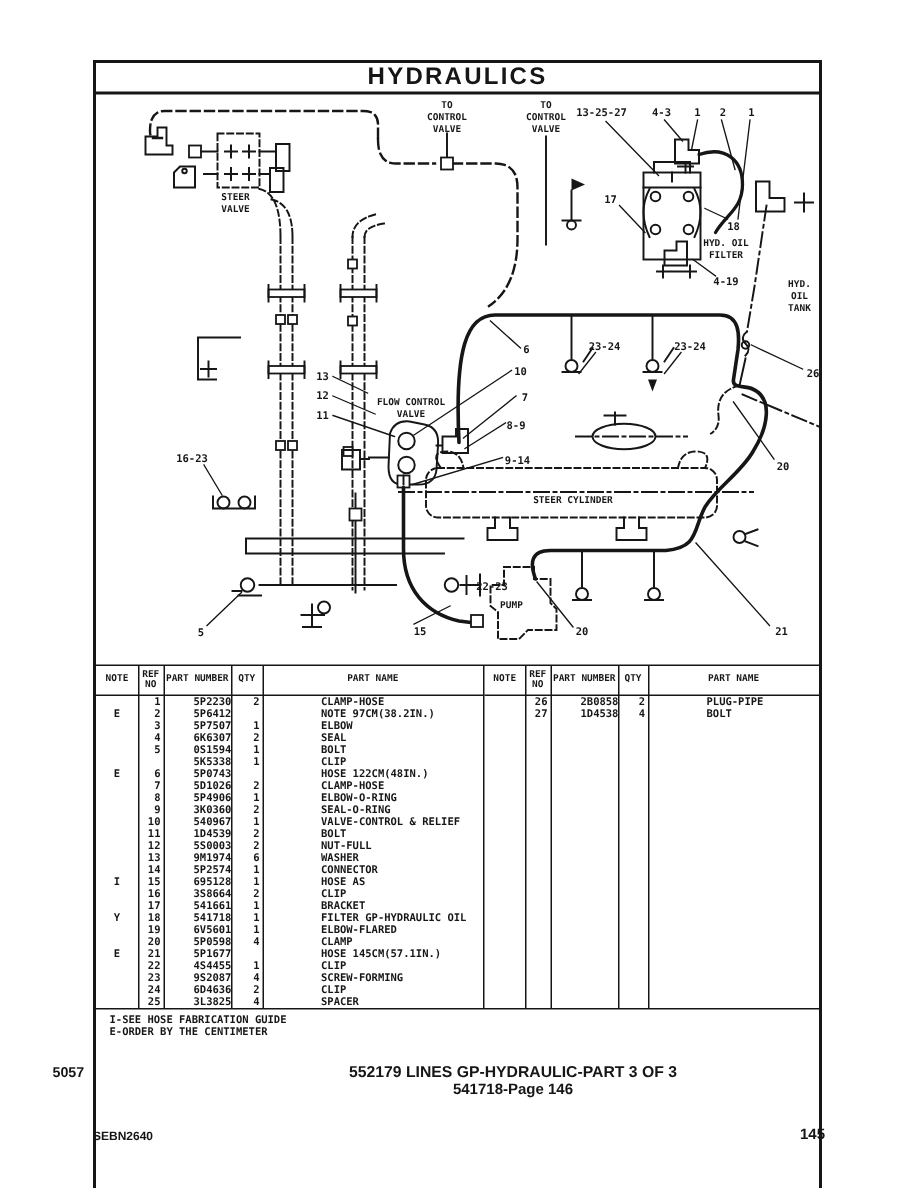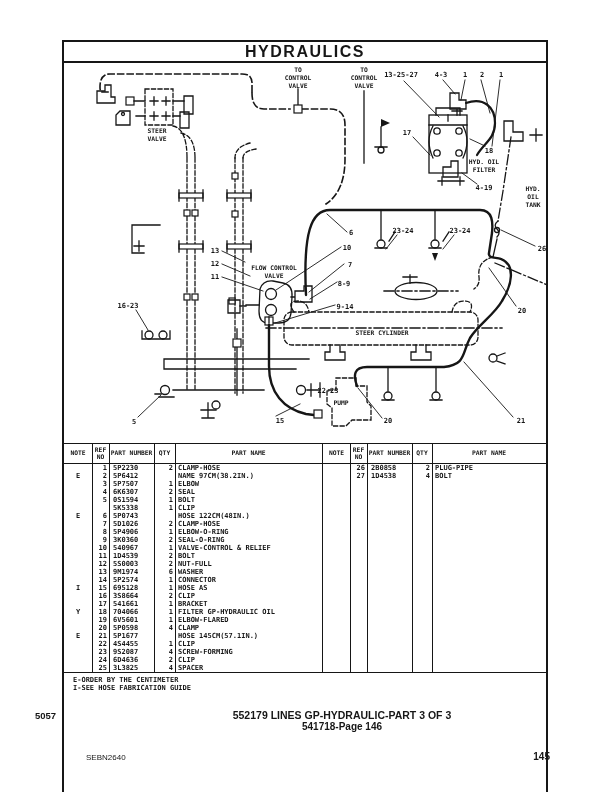--- a/index.html
+++ b/index.html
@@ -30,36 +30,36 @@
   .thalf.right{flex:1;border-left:1.4px solid #161616;}
   .vl{position:absolute;top:0;bottom:0;width:1px;background:#161616;}
   .thead{display:grid;height:20px;border-bottom:1.4px solid #161616;box-sizing:border-box;
          font-size:6.3px;line-height:6.6px;text-align:center;align-items:center;}
   .thalf.left .thead,.thalf.left .trow{grid-template-columns:28px 17px 45px 21px 1fr;}
   .thalf.right .thead,.thalf.right .trow{grid-template-columns:27px 17px 45px 20px 1fr;}
   .trow{display:grid;height:8px;}
   .trow .c{font-size:7px;line-height:8px;white-space:nowrap;overflow:hidden;}
   .trow .note{text-align:center;}
   .trow .ref{text-align:right;padding-right:2px;}
-  .trow .part{padding-left:4px;}
+  .trow .part{padding-left:20px;}
   .trow .qty{text-align:right;padding-right:2px;}
-  .trow .name{padding-left:3px;}
+  .trow .name{padding-left:3px;margin-left:36px;}
   
   .notes{position:relative;flex:1;border-top:1.4px solid #161616;padding:3px 0 0 9px;box-sizing:border-box;}
   .notes .nline{font-size:7px;line-height:8px;font-weight:700;white-space:pre;}
   .drawing-ref{position:absolute;right:16px;bottom:2px;font-size:7px;font-weight:700;}
   
   .plate-number{position:absolute;left:35px;top:710px;font-family:"Liberation Sans",sans-serif;
                 font-weight:700;font-size:9.5px;text-align:right;}
   .footer-center{position:absolute;left:0;top:709px;width:612px;text-align:center;
                  font-family:"Liberation Sans",sans-serif;font-weight:700;margin-left:36px;}
   .footer-center .l1{font-size:10.5px;line-height:12px;}
   .footer-center .l2{font-size:10px;line-height:12px;}
   .manual-code{position:absolute;left:62px;top:753px;font-family:"Liberation Sans",sans-serif;
-               font-weight:400;font-size:8px;padding-left:24px;}
+               font-weight:700;font-size:8px;}
   .page-number{position:absolute;right:62px;top:751px;font-family:"Liberation Sans",sans-serif;
                font-weight:700;font-size:10px;}
 </style>
 </head>
 <body>
 
 <div class="page">
   <div class="doc-box">
 
     <div class="title-bar">
@@ -289,21 +289,21 @@
               <div class="c ref">1</div>
               <div class="c part">5P2230</div>
               <div class="c qty">2</div>
               <div class="c name">CLAMP-HOSE</div>
             </div>
             <div class="trow">
               <div class="c note">E</div>
               <div class="c ref">2</div>
               <div class="c part">5P6412</div>
               <div class="c qty"></div>
-              <div class="c name">NAME 97CM(38.2IN.)</div>
+              <div class="c name">NOTE 97CM(38.2IN.)</div>
             </div>
             <div class="trow">
               <div class="c note"></div>
               <div class="c ref">3</div>
               <div class="c part">5P7507</div>
               <div class="c qty">1</div>
               <div class="c name">ELBOW</div>
             </div>
             <div class="trow">
               <div class="c note"></div>
@@ -406,21 +406,21 @@
             <div class="trow">
               <div class="c note"></div>
               <div class="c ref">17</div>
               <div class="c part">541661</div>
               <div class="c qty">1</div>
               <div class="c name">BRACKET</div>
             </div>
             <div class="trow">
               <div class="c note">Y</div>
               <div class="c ref">18</div>
-              <div class="c part">704066</div>
+              <div class="c part">541718</div>
               <div class="c qty">1</div>
               <div class="c name">FILTER GP-HYDRAULIC OIL</div>
             </div>
             <div class="trow">
               <div class="c note"></div>
               <div class="c ref">19</div>
               <div class="c part">6V5601</div>
               <div class="c qty">1</div>
               <div class="c name">ELBOW-FLARED</div>
             </div>
@@ -493,22 +493,22 @@
               <div class="c ref">27</div>
               <div class="c part">1D4538</div>
               <div class="c qty">4</div>
               <div class="c name">BOLT</div>
             </div>
           </div>
       </div>
     </div>
 
     <div class="notes">
+      <div class="nline">I-SEE HOSE FABRICATION GUIDE</div>
       <div class="nline">E-ORDER BY THE CENTIMETER</div>
-      <div class="nline">I-SEE HOSE FABRICATION GUIDE</div>
       <div class="drawing-ref">C-498004 EP</div>
     </div>
   </div>
 
   <div class="plate-number">5057</div>
   <div class="footer-center">
     <div class="l1">552179 LINES GP-HYDRAULIC-PART 3 OF 3</div>
     <div class="l2">541718-Page 146</div>
   </div>
   <div class="manual-code">SEBN2640</div>

